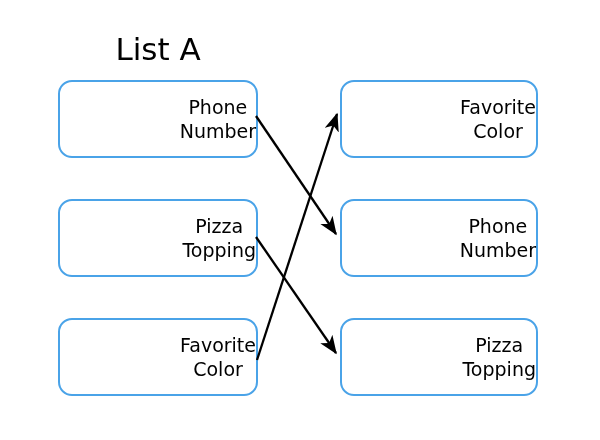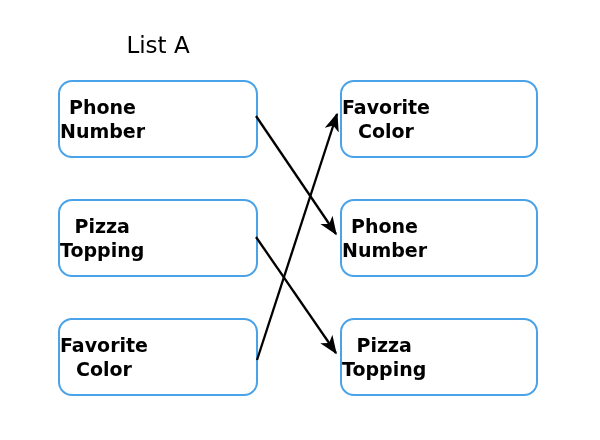--- a/index.html
+++ b/index.html
@@ -12,38 +12,37 @@
     width: 600px;
     height: 440px;
     background: #ffffff;
     overflow: hidden;
     font-family: "DejaVu Sans", "Liberation Sans", sans-serif;
   }
 
   .col-header {
     position: absolute;
     text-align: center;
-    font-size: 23px;
+    font-size: 31px;
     color: #000000;
     line-height: 1;
     white-space: nowrap;
   }
   #header-a { left: 58px;  top: 34px; width: 200px; }
   #header-b { left: 340px; top: 34px; width: 198px; }
 
   .node-box {
     position: absolute;
     box-sizing: border-box;
     border: 2px solid #4AA3E8;
     border-radius: 14px;
     background: #ffffff;
     display: flex;
     align-items: center;
-    justify-content: flex-start;
-    font-weight: bold;
+    justify-content: flex-end;
   }
   .node-label {
     font-size: 19px;
     color: #000000;
     text-align: center;
     line-height: 1.28;
     white-space: pre-line;
   }
 
   

